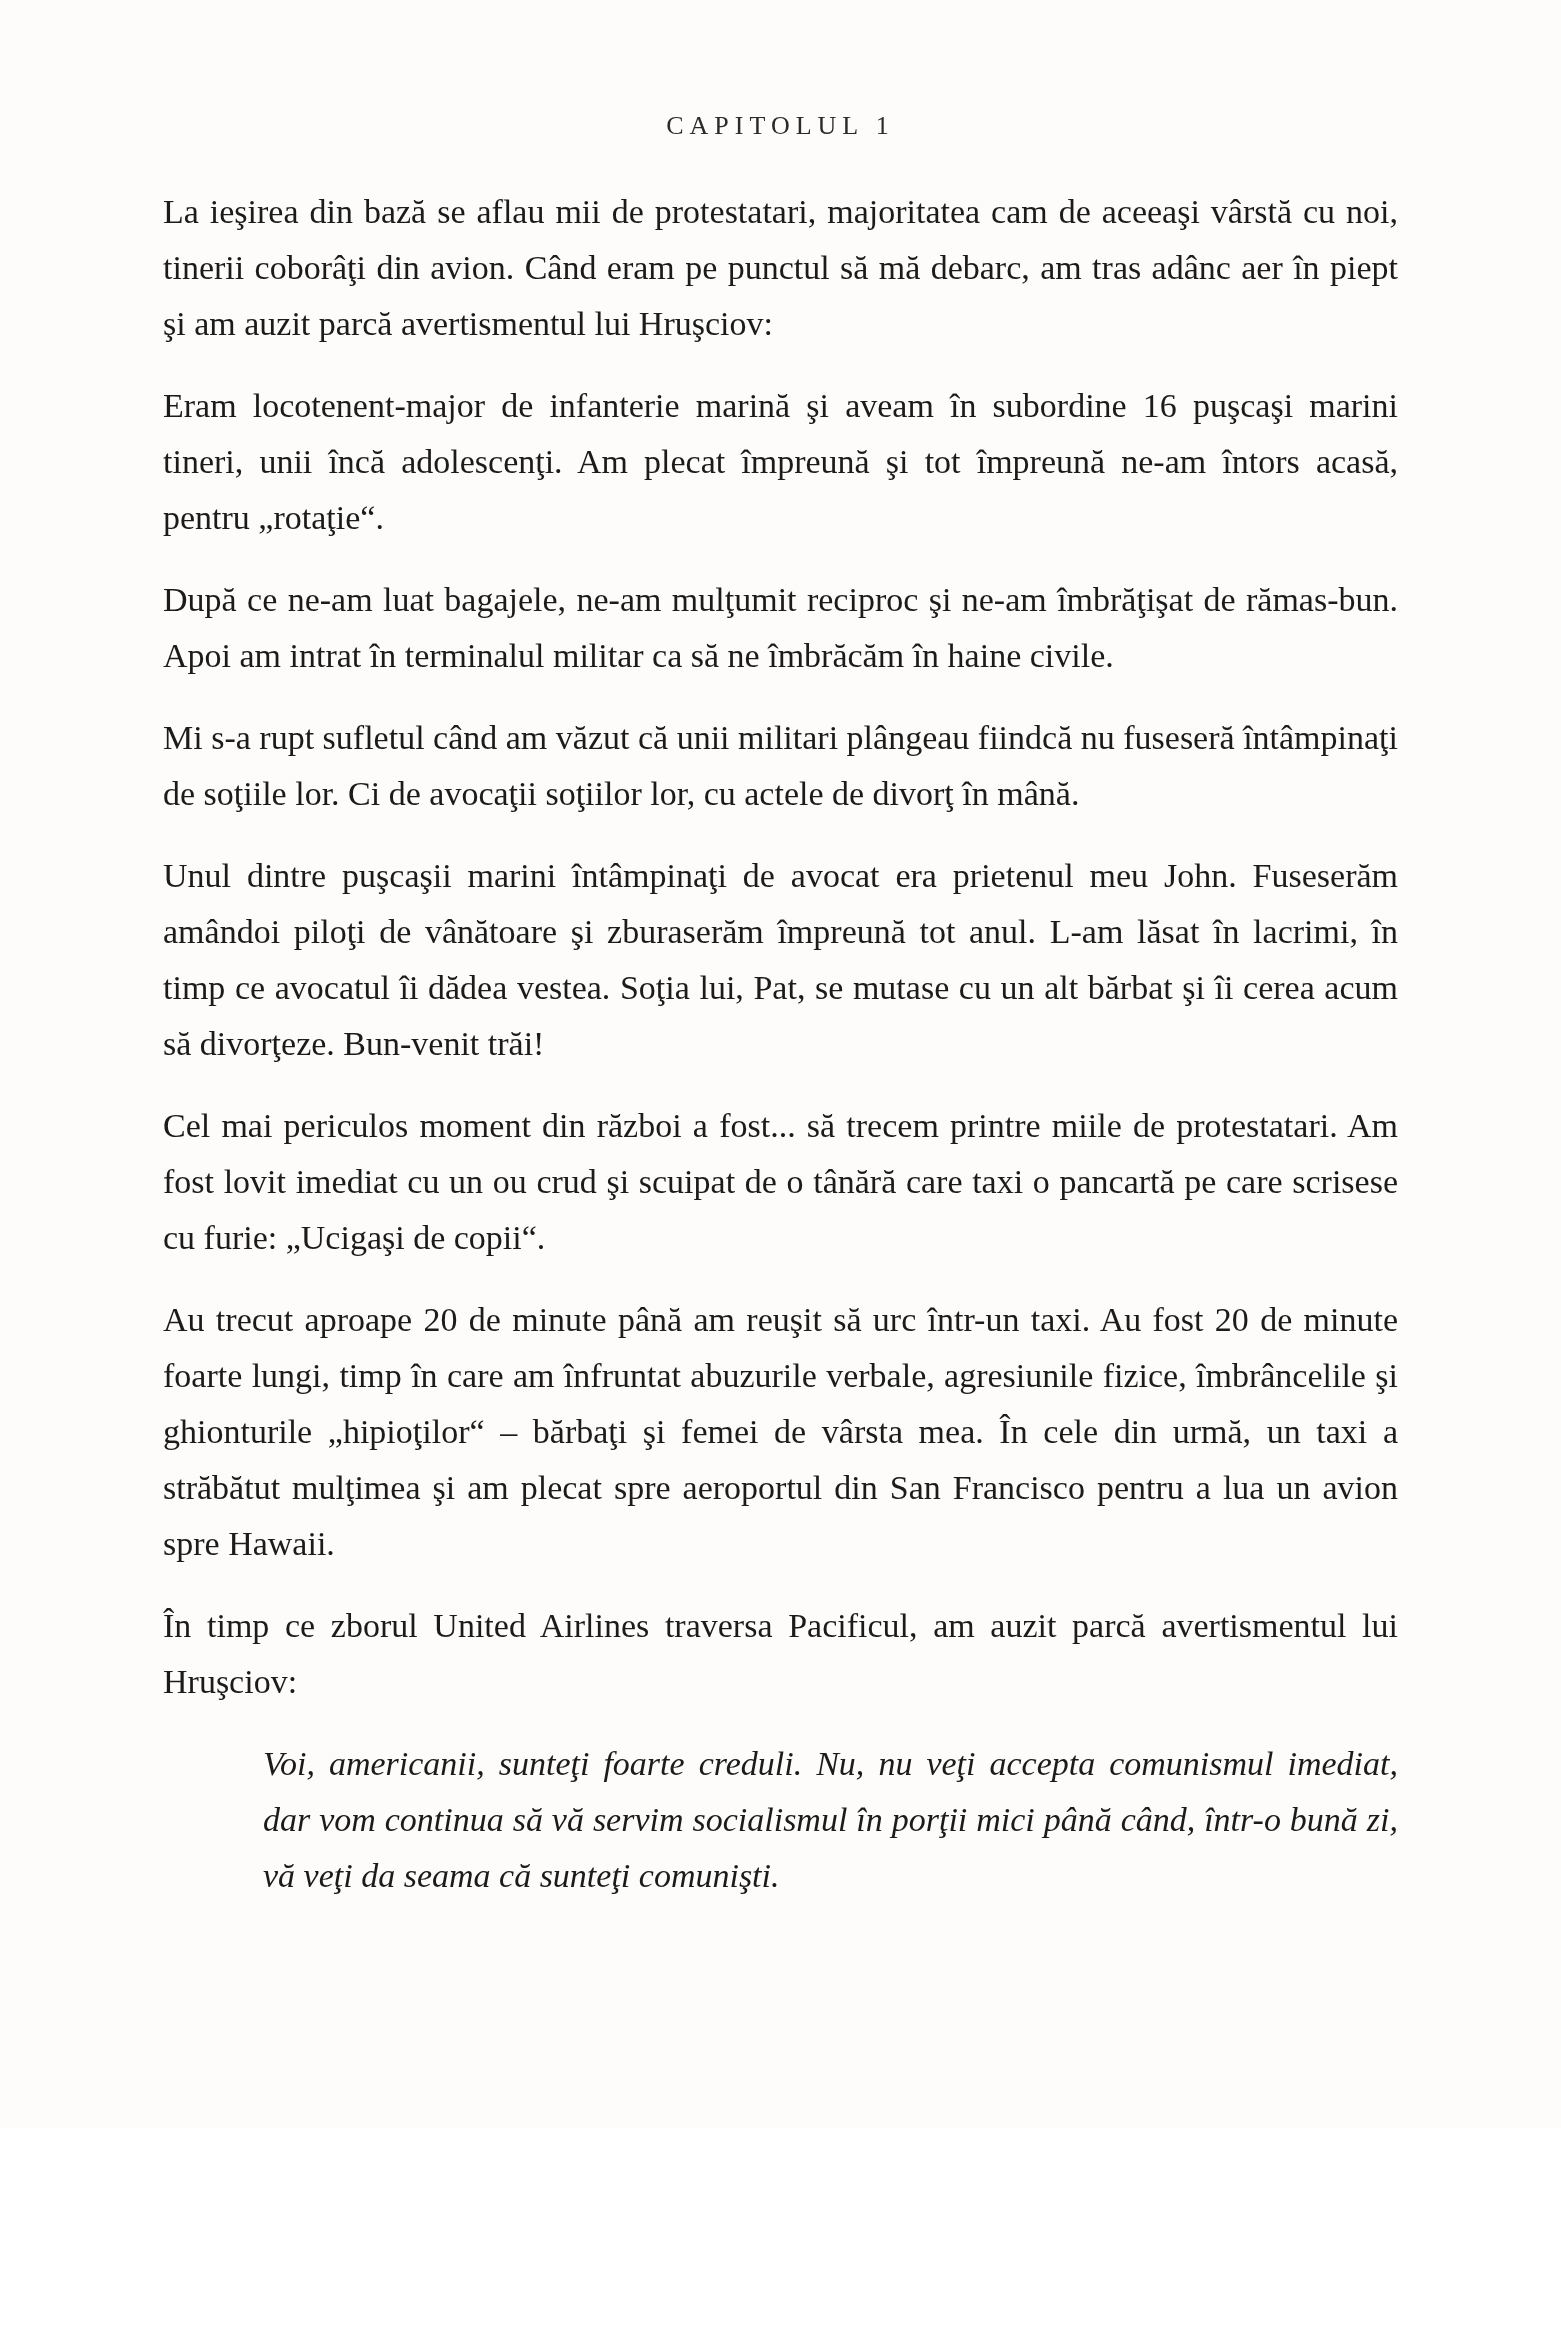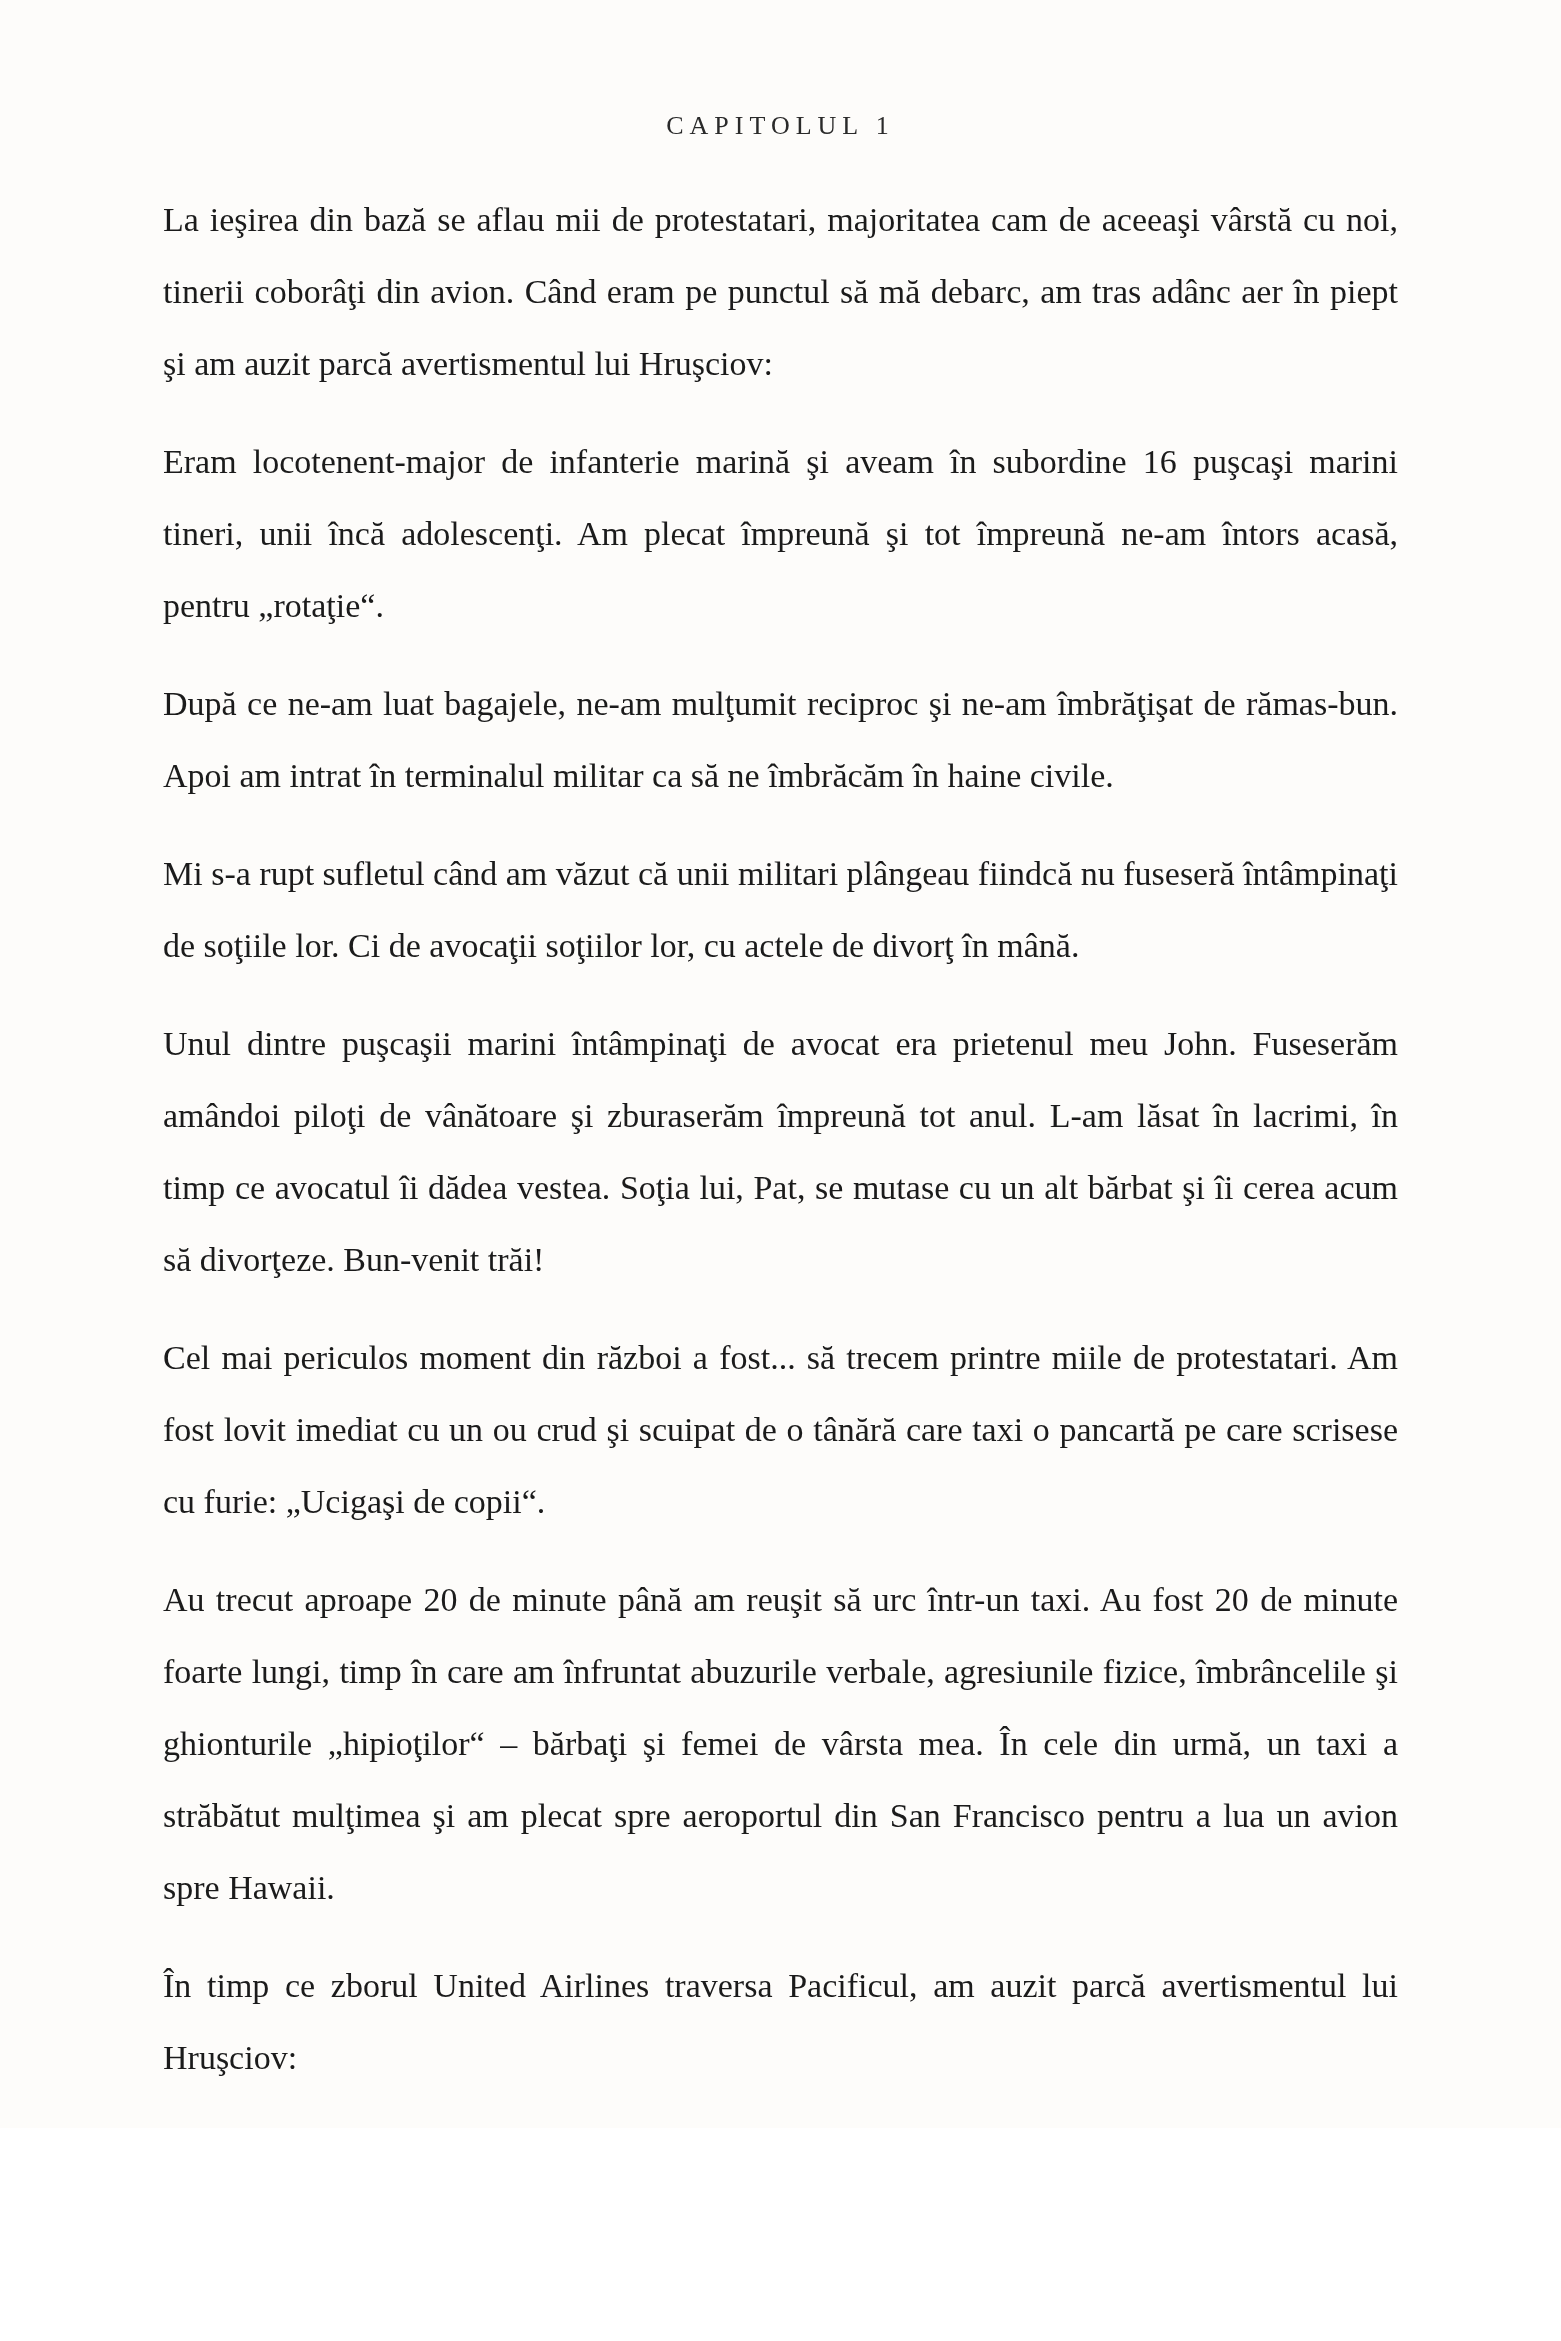--- a/index.html
+++ b/index.html
@@ -28,21 +28,21 @@
   }
   .content {
     position: absolute;
     top: 184px;
     left: 163px;
     width: 1235px;
   }
   .content p {
     margin: 0 0 26px 0;
     font-size: 34px;
-    line-height: 72px;
+    line-height: 56px;
     text-align: justify;
   }
   .content p.quote {
     font-style: italic;
     margin-left: 100px;
   }
   .page-number {
     position: absolute;
     top: 2201px;
     left: 0;
@@ -61,18 +61,19 @@
 
   <div class="content">
     <p>La ieşirea din bază se aflau mii de protestatari, majoritatea cam de aceeaşi vârstă cu noi, tinerii coborâţi din avion. Când eram pe punctul să mă debarc, am tras adânc aer în piept şi am auzit parcă avertismentul lui Hruşciov:</p>
     <p>Eram locotenent-major de infanterie marină şi aveam în subordine 16 puşcaşi marini tineri, unii încă adolescenţi. Am plecat împreună şi tot împreună ne-am întors acasă, pentru „rotaţie“.</p>
     <p>După ce ne-am luat bagajele, ne-am mulţumit reciproc şi ne-am îmbrăţişat de rămas-bun. Apoi am intrat în terminalul militar ca să ne îmbrăcăm în haine civile.</p>
     <p>Mi s-a rupt sufletul când am văzut că unii militari plângeau fiindcă nu fuseseră întâmpinaţi de soţiile lor. Ci de avocaţii soţiilor lor, cu actele de divorţ în mână.</p>
     <p>Unul dintre puşcaşii marini întâmpinaţi de avocat era prietenul meu John. Fuseserăm amândoi piloţi de vânătoare şi zburaserăm împreună tot anul. L-am lăsat în lacrimi, în timp ce avocatul îi dădea vestea. Soţia lui, Pat, se mutase cu un alt bărbat şi îi cerea acum să divorţeze. Bun-venit trăi!</p>
     <p>Cel mai periculos moment din război a fost... să trecem printre miile de protestatari. Am fost lovit imediat cu un ou crud şi scuipat de o tânără care taxi o pancartă pe care scrisese cu furie: „Ucigaşi de copii“.</p>
     <p>Au trecut aproape 20 de minute până am reuşit să urc într-un taxi. Au fost 20 de minute foarte lungi, timp în care am înfruntat abuzurile verbale, agresiunile fizice, îmbrâncelile şi ghionturile „hipioţilor“ – bărbaţi şi femei de vârsta mea. În cele din urmă, un taxi a străbătut mulţimea şi am plecat spre aeroportul din San Francisco pentru a lua un avion spre Hawaii.</p>
     <p>În timp ce zborul United Airlines traversa Pacificul, am auzit parcă avertismentul lui Hruşciov:</p>
+    <p class="quote">Voi, americanii, sunteţi foarte creduli. Nu, nu veţi accepta comunismul imediat, dar vom continua să vă servim socialismul în porţii mici până când, într-o bună zi, vă veţi da seama că sunteţi comunişti.</p>
   </div>
 
   <div class="page-number">26</div>
 
 </div>
 
 
 </body></html>

